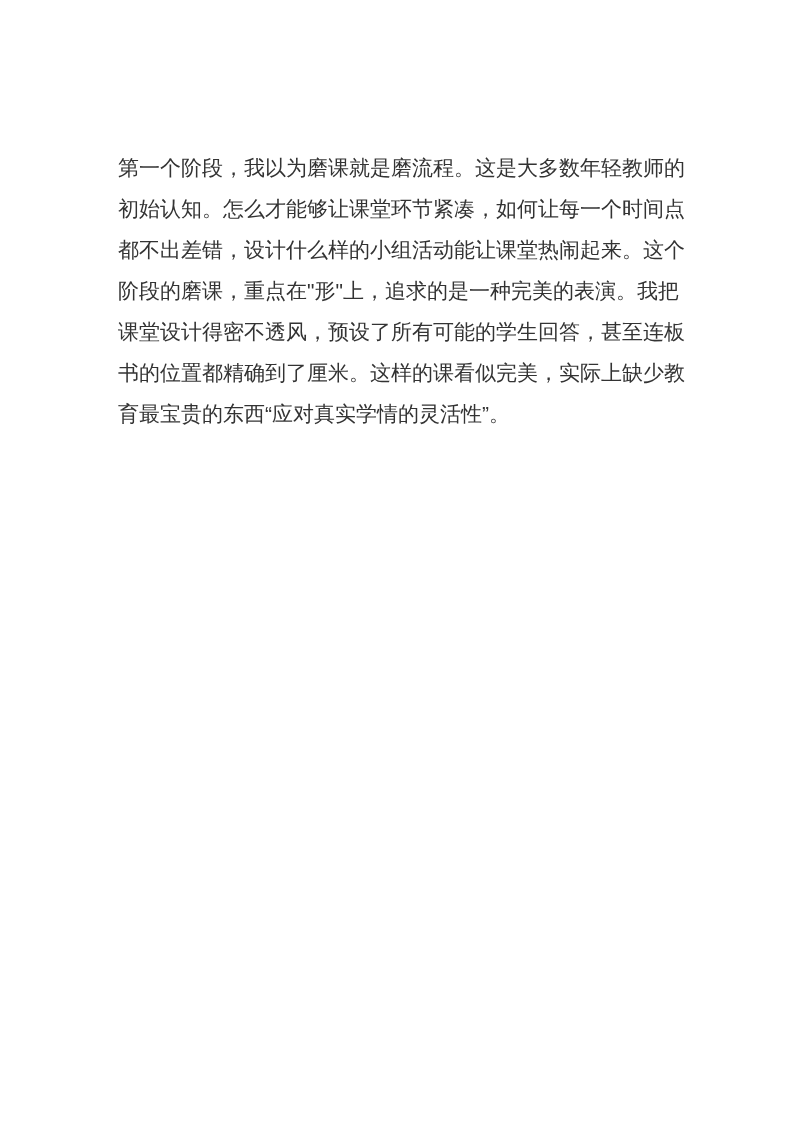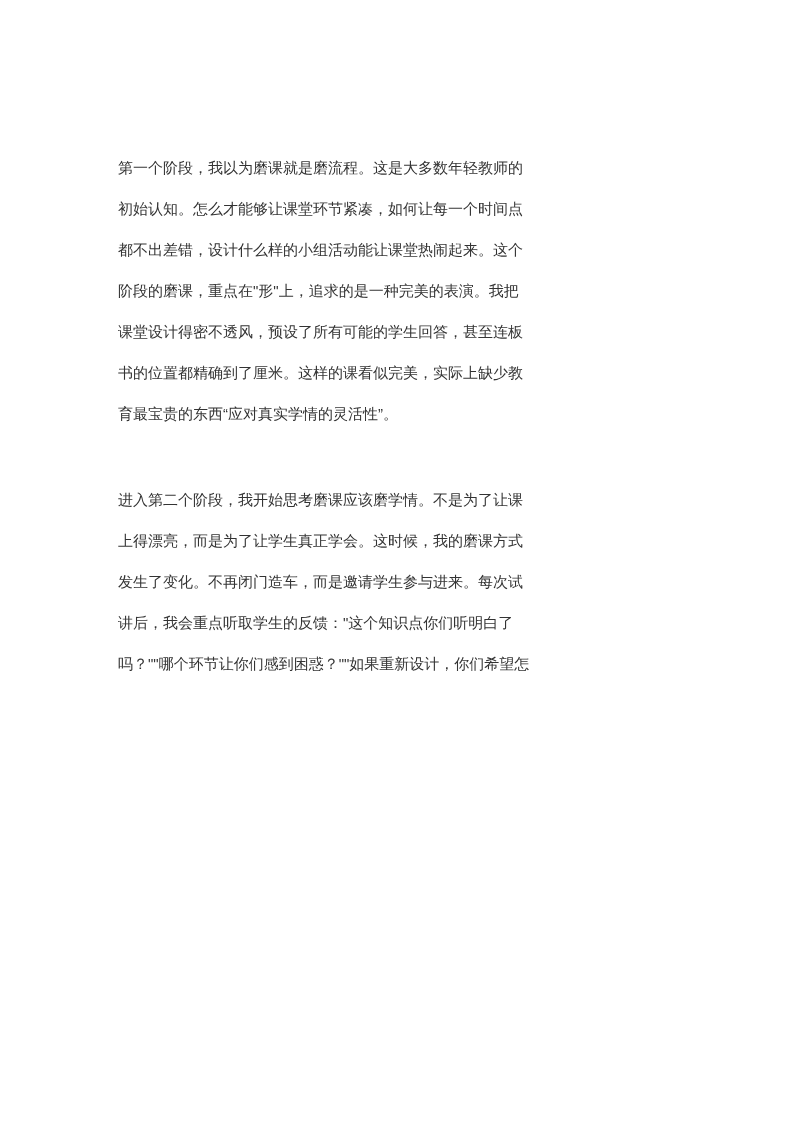--- a/index.html
+++ b/index.html
@@ -24,21 +24,21 @@
   }
   .doc-content {
     position: absolute;
     left: 118px;
     top: 147px;
     width: 620px;
   }
   .para {
     margin: 0 0 45px 0;
     padding: 0;
-    font-size: 15px;
+    font-size: 21px;
     line-height: 41px;
     color: #333333;
     white-space: pre;          
     letter-spacing: 0;
     font-weight: 400;
     text-align: left;
   }
 </style>
 </head>
 <body style="background: rgb(255, 255, 255);">
@@ -46,19 +46,14 @@
 <main class="page">
   <div class="doc-content" style="color: rgb(51, 51, 51);">
 
   <p class="para">第一个阶段，我以为磨课就是磨流程。这是大多数年轻教师的
 初始认知。怎么才能够让课堂环节紧凑，如何让每一个时间点
 都不出差错，设计什么样的小组活动能让课堂热闹起来。这个
 阶段的磨课，重点在"形"上，追求的是一种完美的表演。我把
 课堂设计得密不透风，预设了所有可能的学生回答，甚至连板
 书的位置都精确到了厘米。这样的课看似完美，实际上缺少教
 育最宝贵的东西“应对真实学情的灵活性”。</p>
-      <p class="para">进入第二个阶段，我开始思考磨课应该磨学情。不是为了让课
-上得漂亮，而是为了让学生真正学会。这时候，我的磨课方式
-发生了变化。不再闭门造车，而是邀请学生参与进来。每次试
-讲后，我会重点听取学生的反馈："这个知识点你们听明白了
-吗？""哪个环节让你们感到困惑？""如果重新设计，你们希望怎</p>
     </div>
 </main>
 
 </body></html>

